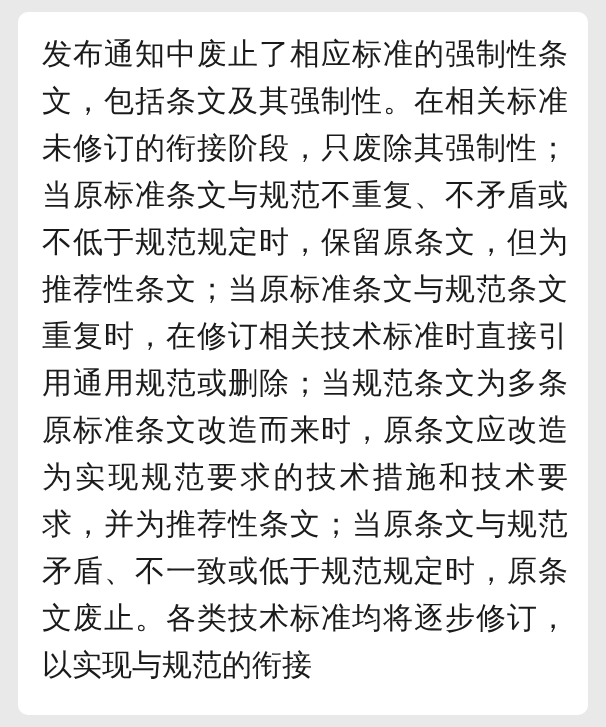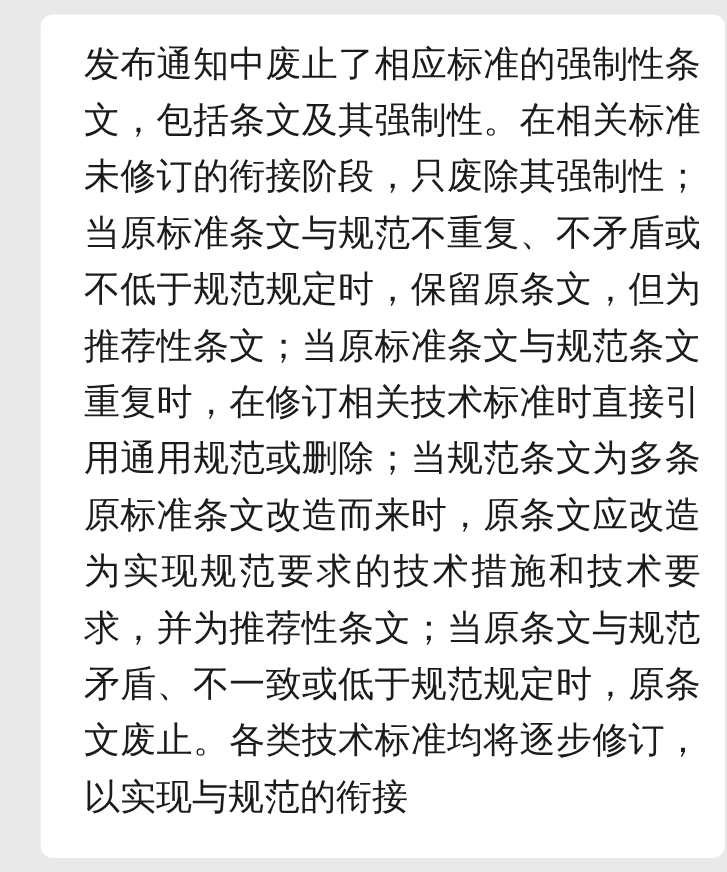--- a/index.html
+++ b/index.html
@@ -15,28 +15,28 @@
   }
   .screen {
     position: relative;
     width: 606px;
     height: 727px;
     background: #e9e9e9;
     box-sizing: border-box;
   }
   .bubble {
     position: absolute;
-    left: 34px;
+    left: 18px;
     top: 12px;
     width: 570px;
     height: 703px;
     background: #ffffff;
     border-radius: 10px;
     box-sizing: border-box;
-    padding: 18px 20px 16px 36px;
+    padding: 18px 20px 16px 24px;
   }
   .bubble-tail {
     position: absolute;
     left: 10px;
     top: 26px;
     width: 0;
     height: 0;
     border-top: 9px solid transparent;
     border-bottom: 9px solid transparent;
     border-right: 10px solid #ffffff;

